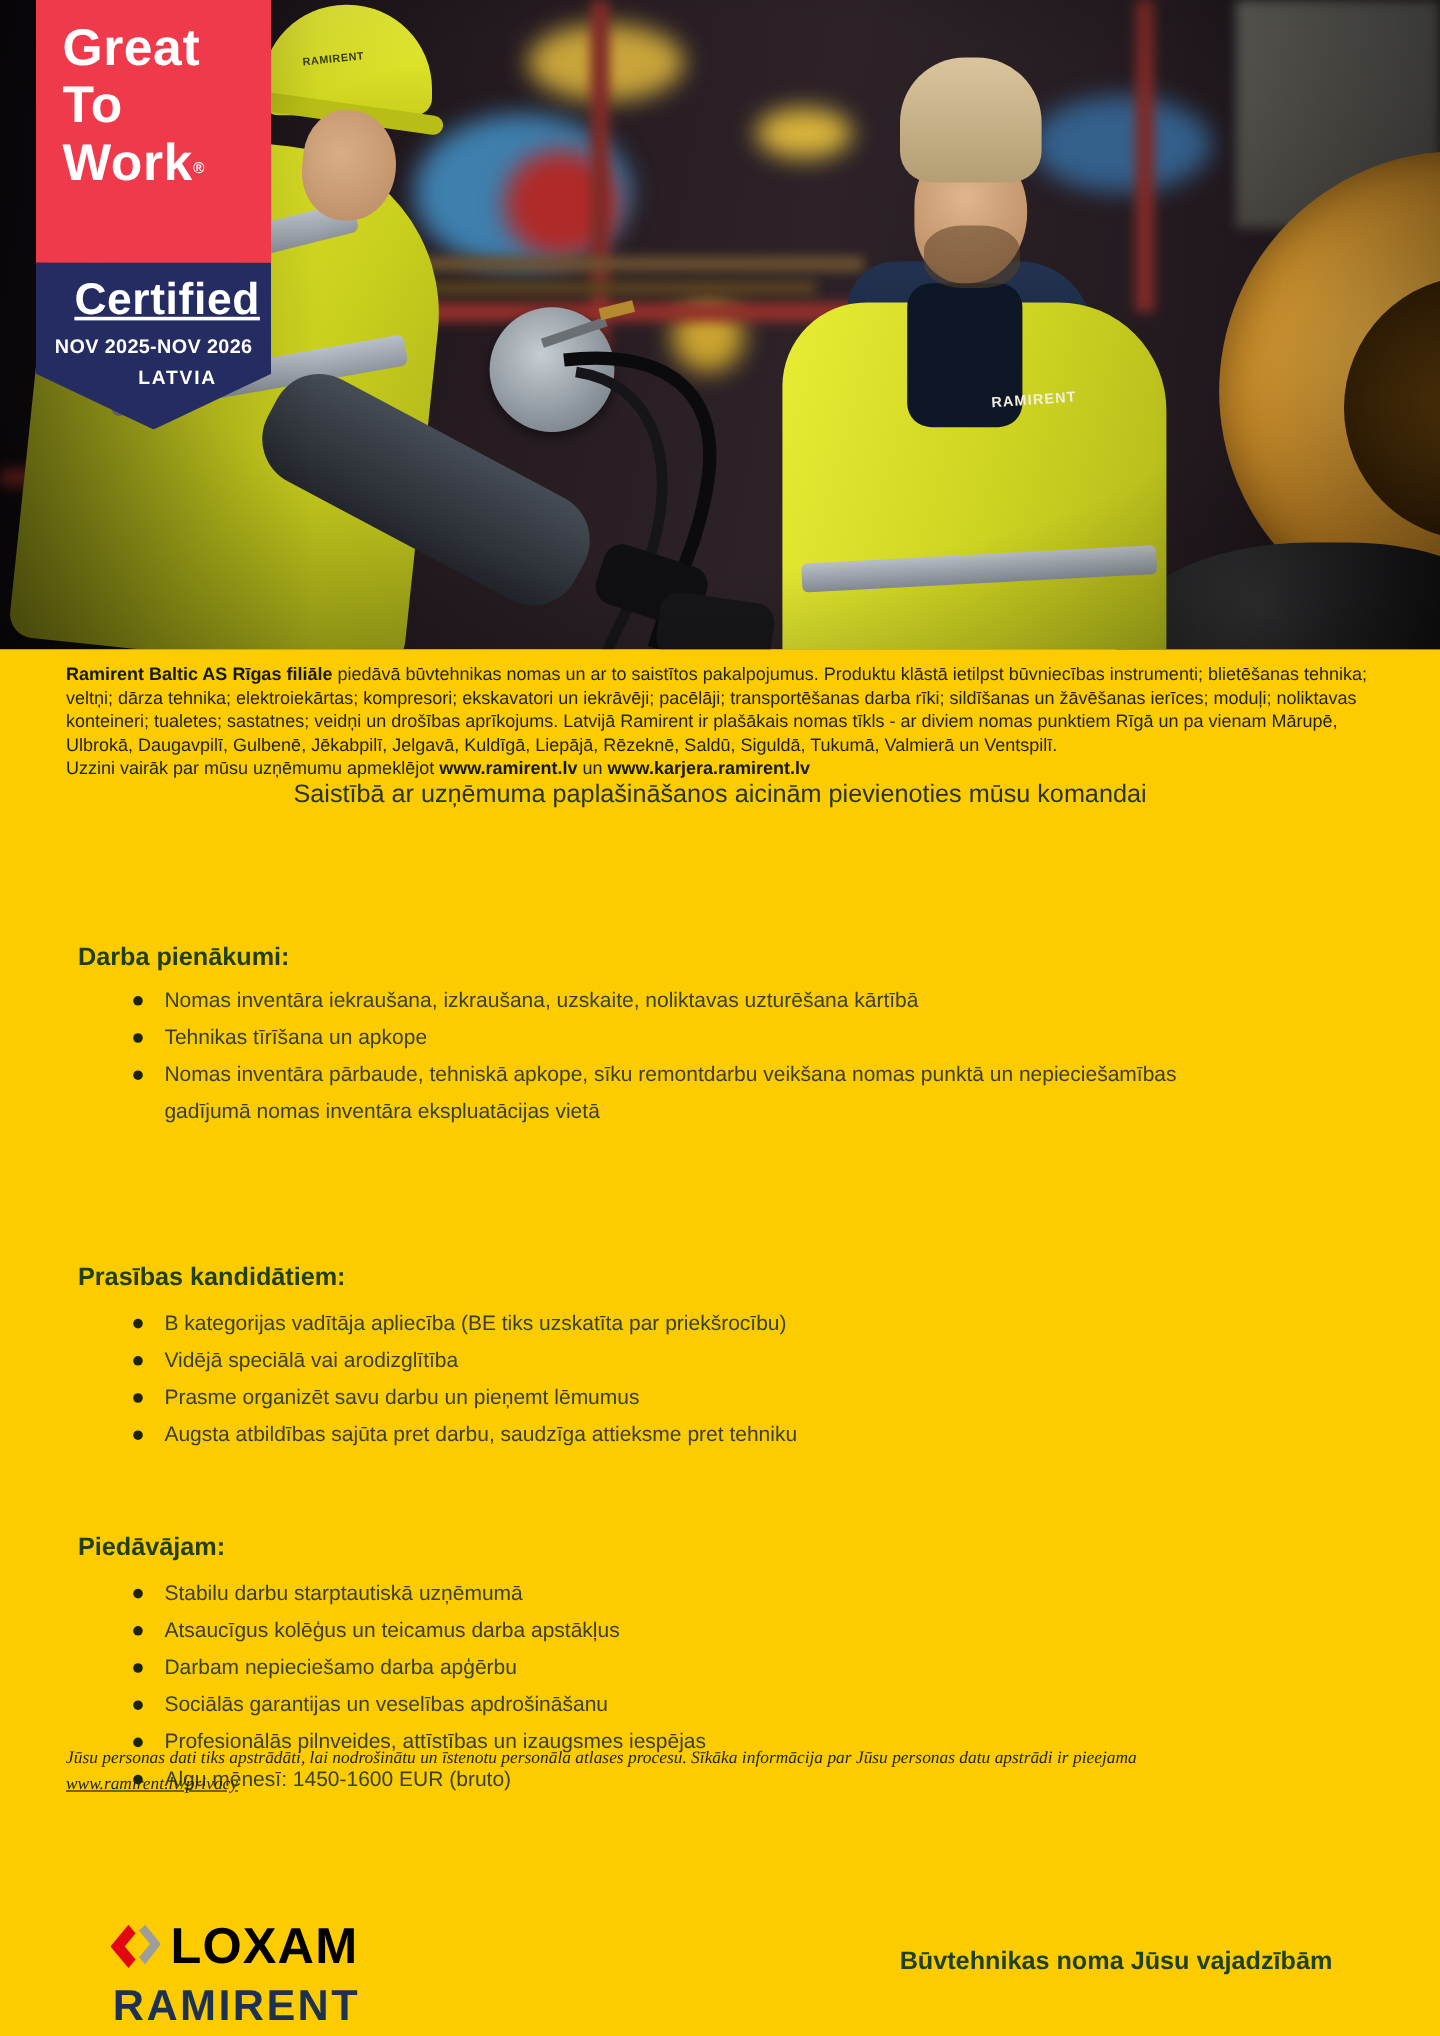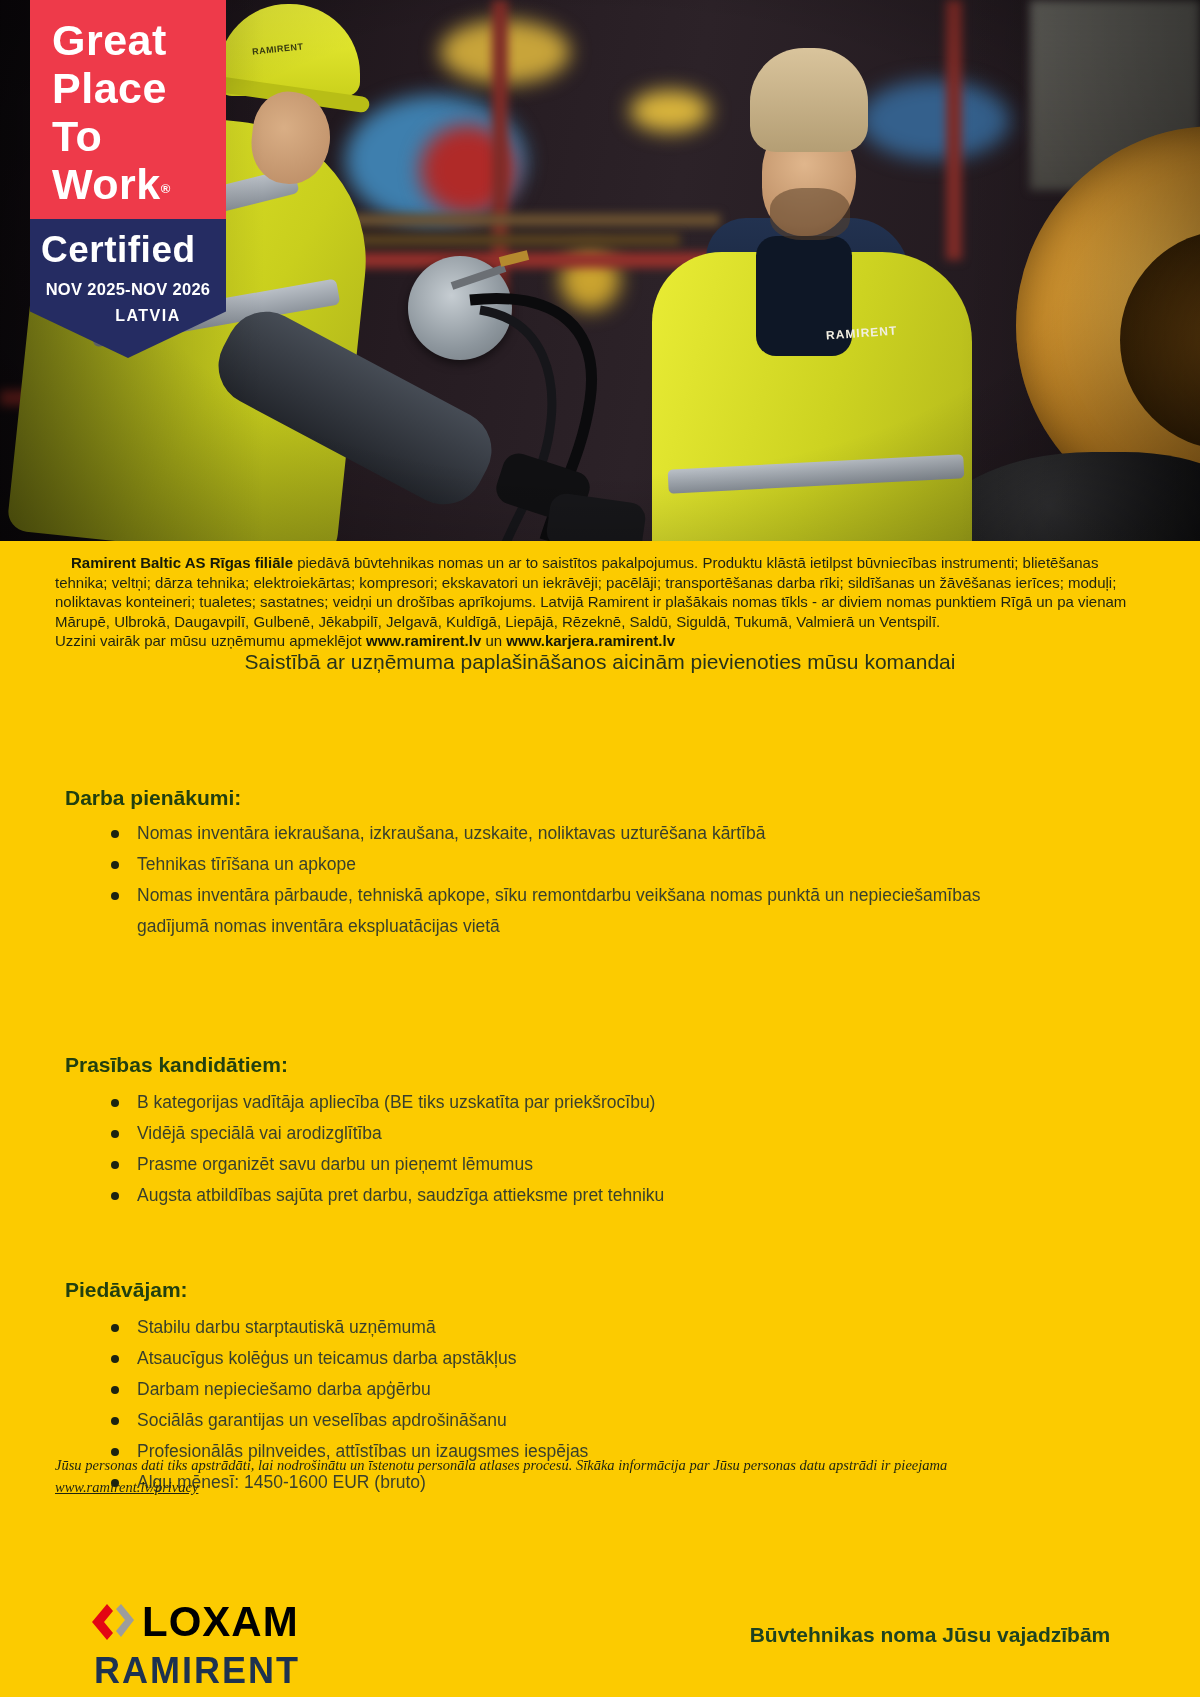--- a/index.html
+++ b/index.html
@@ -58,28 +58,28 @@
                radial-gradient(ellipse at 50% 45%,rgba(0,0,0,0) 55%,rgba(0,0,0,.38));}
 
   
   .badge{position:absolute;left:30px;top:0;width:196px;height:358px;
     clip-path:polygon(0 0,100% 0,100% 87%,50% 100%,0 87%);z-index:5;
     filter:drop-shadow(0 3px 6px rgba(0,0,0,.35));}
   .badge-red{height:219px;background:#EE3A4A;padding:16px 0 0 22px;box-sizing:border-box;}
   .badge-red .line{color:#fff;font-size:43px;font-weight:bold;line-height:48px;letter-spacing:.5px;}
   .badge-reg{font-size:13px;vertical-align:6px;font-weight:bold;}
   .badge-navy{height:139px;background:#252C62;padding-top:10px;box-sizing:border-box;color:#fff;}
-  .badge-cert{font-size:37px;font-weight:bold;padding-left:11px;letter-spacing:.5px;}
+  .badge-cert{font-size:37px;font-weight:bold;padding-left:32px;letter-spacing:.5px;text-decoration:underline;}
   .badge-dates{font-size:16.5px;font-weight:bold;text-align:center;margin-top:9px;letter-spacing:.3px;}
   .badge-region{font-size:16px;font-weight:bold;text-align:center;margin-top:8px;letter-spacing:1.5px;padding-left:40px;}
 
   
   .intro{position:absolute;left:55px;top:553px;width:1098px;font-size:15px;line-height:19.5px;color:#1f2410;}
   .intro p{margin:0;}
-  .intro b{font-weight:bold;color:#151a08;margin-left:16px;}
+  .intro b{font-weight:bold;color:#151a08;}
   .intro .lnk{font-weight:bold;color:#151a08;text-decoration:none;}
 
   .invite{position:absolute;left:0;top:650px;width:1200px;text-align:center;
     font-size:21px;color:#27331a;}
   .headline{position:absolute;left:0;top:710px;width:1200px;text-align:center;
     font-size:32px;font-weight:bold;color:#1F3864;letter-spacing:-.3px;
     text-shadow:1px 1px 0 rgba(120,150,60,.35);}
 
   .sec-heading{position:absolute;left:65px;font-size:21px;font-weight:bold;color:#22400f;}
   .sec-list{position:absolute;left:65px;width:960px;list-style:none;margin:0;padding:0;
@@ -149,21 +149,20 @@
     <div class="rw-beard"></div>
     <div class="rw-beanie"></div>
     <div class="chest-text">RAMIRENT</div>
 
     <div class="vignette"></div>
   </div>
 
   <div class="badge">
     <div class="badge-red">
       <div class="line">Great</div>
-      <div class="line">Place</div>
       <div class="line">To</div>
       <div class="line"><span>Work</span><span class="badge-reg">®</span></div>
     </div>
     <div class="badge-navy">
       <div class="badge-cert">Certified</div>
       <div class="badge-dates">NOV 2025-NOV 2026</div>
       <div class="badge-region">LATVIA</div>
     </div>
   </div>
 

